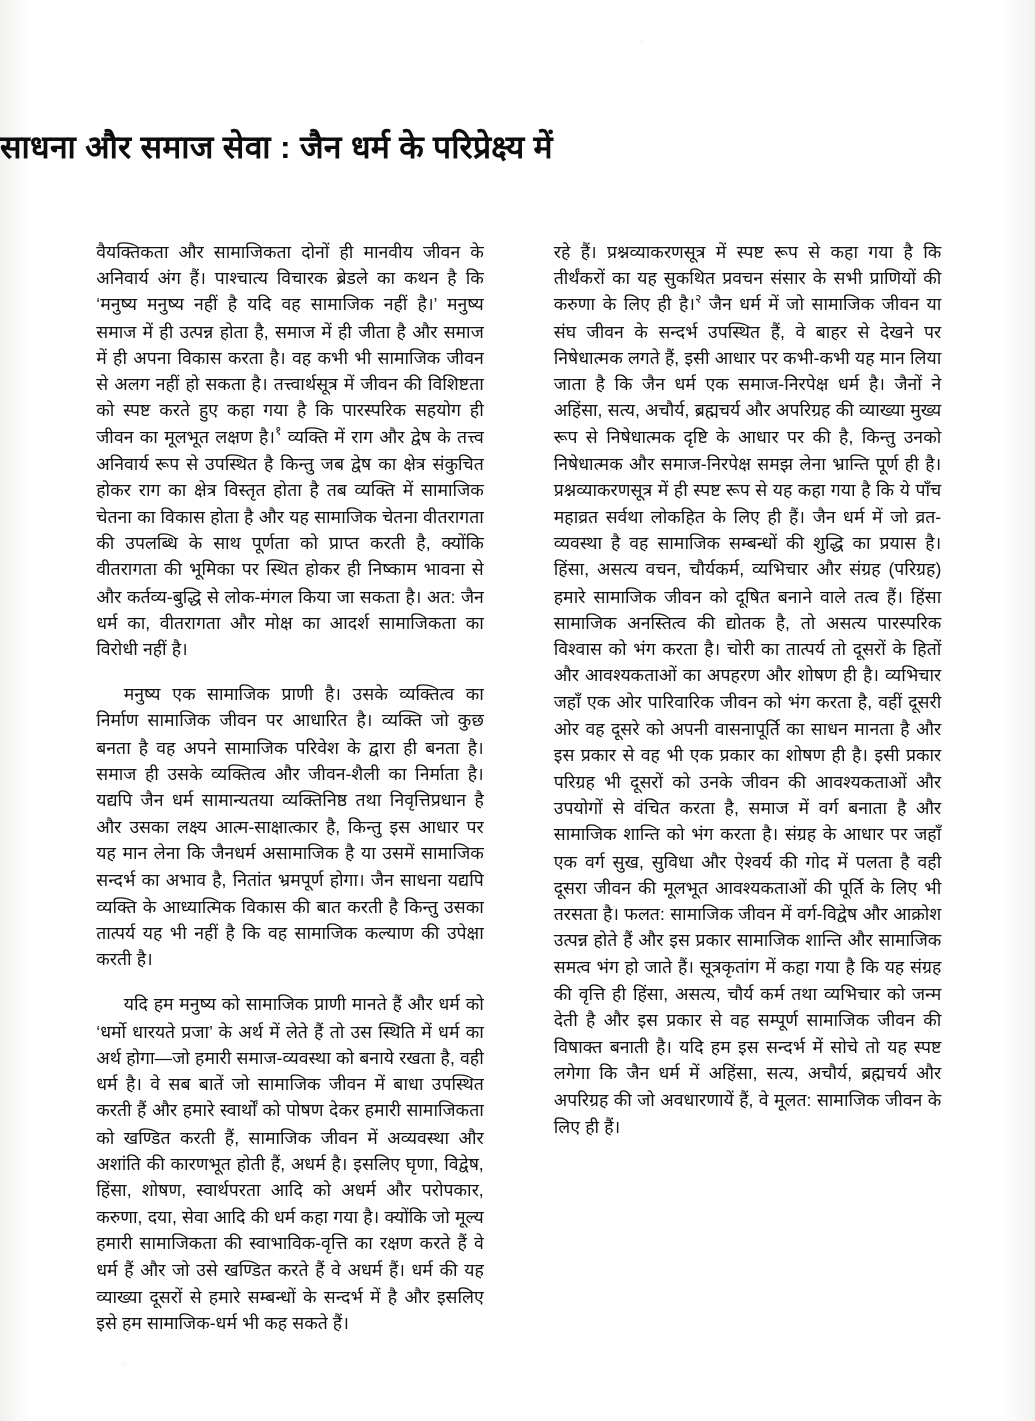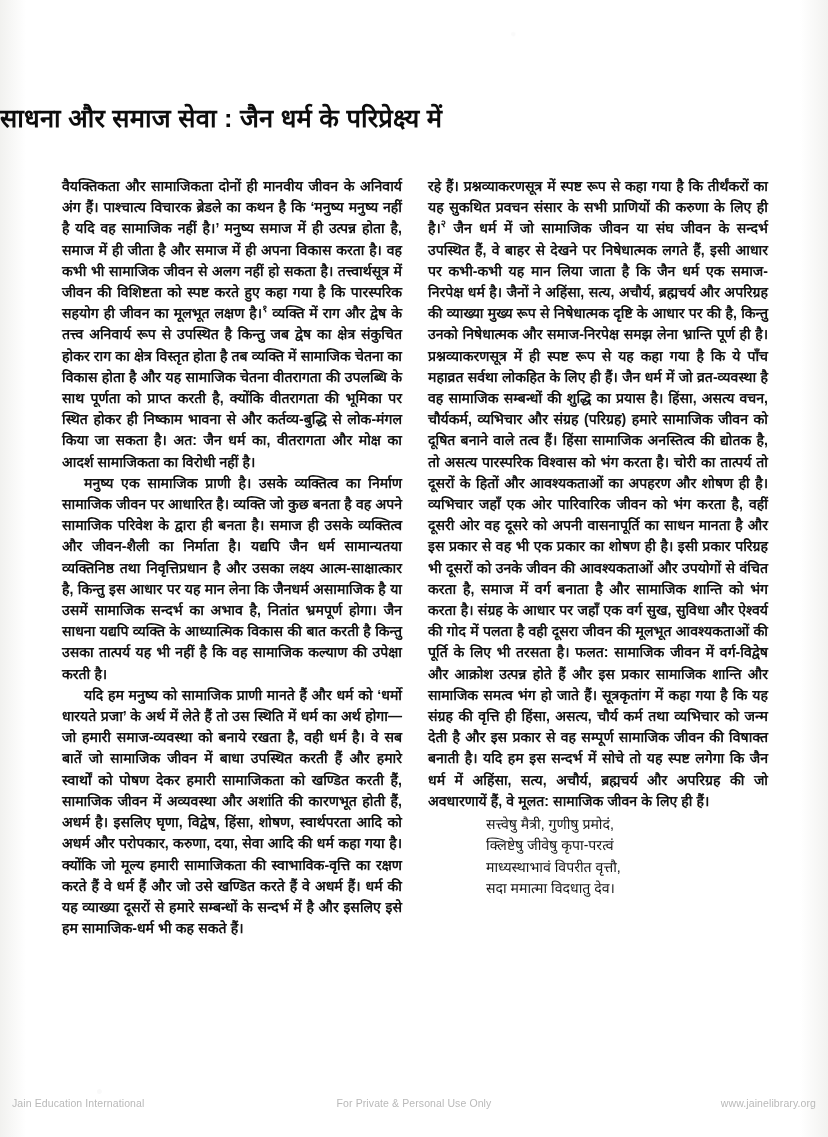--- a/index.html
+++ b/index.html
@@ -57,31 +57,30 @@
     width: 706px;
     height: 905px;
     display: flex;
     justify-content: space-between;
   }
   .col {
     width: 340px;
   }
 
   .para {
-    margin: 0;
+    margin: 15px;
     font-family: "Liberation Sans", "DejaVu Sans", sans-serif;
     font-size: 14.1px;
     line-height: 21.2px;
     text-align: justify;
     text-align-last: left;
     text-justify: inter-word;
     color: #121212;
     hyphens: none;
     word-spacing: .2px;
-    font-weight: bold;
   }
   .para + .para {
     text-indent: 22px;
   }
   .para.indent {
     text-indent: 22px;
   }
 
   sup.ref {
     font-size: 10px;
@@ -138,31 +137,20 @@
       <p class="para"><span>यदि हम मनुष्य को सामाजिक प्राणी मानते हैं और धर्म को ‘धर्मो धारयते प्रजा’ के अर्थ में लेते हैं तो उस स्थिति में धर्म का अर्थ होगा—जो हमारी समाज-व्यवस्था को बनाये रखता है, वही धर्म है। वे सब बातें जो सामाजिक जीवन में बाधा उपस्थित करती हैं और हमारे स्वार्थों को पोषण देकर हमारी सामाजिकता को खण्डित करती हैं, सामाजिक जीवन में अव्यवस्था और अशांति की कारणभूत होती हैं, अधर्म है। इसलिए घृणा, विद्वेष, हिंसा, शोषण, स्वार्थपरता आदि को अधर्म और परोपकार, करुणा, दया, सेवा आदि की धर्म कहा गया है। क्योंकि जो मूल्य हमारी सामाजिकता की स्वाभाविक-वृत्ति का रक्षण करते हैं वे धर्म हैं और जो उसे खण्डित करते हैं वे अधर्म हैं। धर्म की यह व्याख्या दूसरों से हमारे सम्बन्धों के सन्दर्भ में है और इसलिए इसे हम सामाजिक-धर्म भी कह सकते हैं।</span></p>
 
 
     </div>
 
     <div class="col">
 
       <p class="para"><span>रहे हैं। प्रश्नव्याकरणसूत्र में स्पष्ट रूप से कहा गया है कि तीर्थंकरों का यह सुकथित प्रवचन संसार के सभी प्राणियों की करुणा के लिए ही है।</span><sup class="ref">२</sup><span> जैन धर्म में जो सामाजिक जीवन या संघ जीवन के सन्दर्भ उपस्थित हैं, वे बाहर से देखने पर निषेधात्मक लगते हैं, इसी आधार पर कभी-कभी यह मान लिया जाता है कि जैन धर्म एक समाज-निरपेक्ष धर्म है। जैनों ने अहिंसा, सत्य, अचौर्य, ब्रह्मचर्य और अपरिग्रह की व्याख्या मुख्य रूप से निषेधात्मक दृष्टि के आधार पर की है, किन्तु उनको निषेधात्मक और समाज-निरपेक्ष समझ लेना भ्रान्ति पूर्ण ही है। प्रश्नव्याकरणसूत्र में ही स्पष्ट रूप से यह कहा गया है कि ये पाँच महाव्रत सर्वथा लोकहित के लिए ही हैं। जैन धर्म में जो व्रत-व्यवस्था है वह सामाजिक सम्बन्धों की शुद्धि का प्रयास है। हिंसा, असत्य वचन, चौर्यकर्म, व्यभिचार और संग्रह (परिग्रह) हमारे सामाजिक जीवन को दूषित बनाने वाले तत्व हैं। हिंसा सामाजिक अनस्तित्व की द्योतक है, तो असत्य पारस्परिक विश्वास को भंग करता है। चोरी का तात्पर्य तो दूसरों के हितों और आवश्यकताओं का अपहरण और शोषण ही है। व्यभिचार जहाँ एक ओर पारिवारिक जीवन को भंग करता है, वहीं दूसरी ओर वह दूसरे को अपनी वासनापूर्ति का साधन मानता है और इस प्रकार से वह भी एक प्रकार का शोषण ही है। इसी प्रकार परिग्रह भी दूसरों को उनके जीवन की आवश्यकताओं और उपयोगों से वंचित करता है, समाज में वर्ग बनाता है और सामाजिक शान्ति को भंग करता है। संग्रह के आधार पर जहाँ एक वर्ग सुख, सुविधा और ऐश्वर्य की गोद में पलता है वही दूसरा जीवन की मूलभूत आवश्यकताओं की पूर्ति के लिए भी तरसता है। फलत: सामाजिक जीवन में वर्ग-विद्वेष और आक्रोश उत्पन्न होते हैं और इस प्रकार सामाजिक शान्ति और सामाजिक समत्व भंग हो जाते हैं। सूत्रकृतांग में कहा गया है कि यह संग्रह की वृत्ति ही हिंसा, असत्य, चौर्य कर्म तथा व्यभिचार को जन्म देती है और इस प्रकार से वह सम्पूर्ण सामाजिक जीवन की विषाक्त बनाती है। यदि हम इस सन्दर्भ में सोचे तो यह स्पष्ट लगेगा कि जैन धर्म में अहिंसा, सत्य, अचौर्य, ब्रह्मचर्य और अपरिग्रह की जो अवधारणायें हैं, वे मूलत: सामाजिक जीवन के लिए ही हैं।</span></p>
 
 
-      <div class="verse">
-        <div>सत्त्वेषु मैत्री, गुणीषु प्रमोदं,</div>
-        <div>क्लिष्टेषु जीवेषु कृपा-परत्वं</div>
-        <div>माध्यस्थाभावं विपरीत वृत्तौ,</div>
-        <div>सदा ममात्मा विदधातु देव।</div>
-      </div>
 
 
     </div>
 
   </div>
 
-  <div class="footer">
-    <span class="f-left">Jain Education International</span>
-    <span class="f-center">For Private &amp; Personal Use Only</span>
-    <span class="f-right">www.jainelibrary.org</span>
-  </div>
 
 </div>
 
 </body></html>

